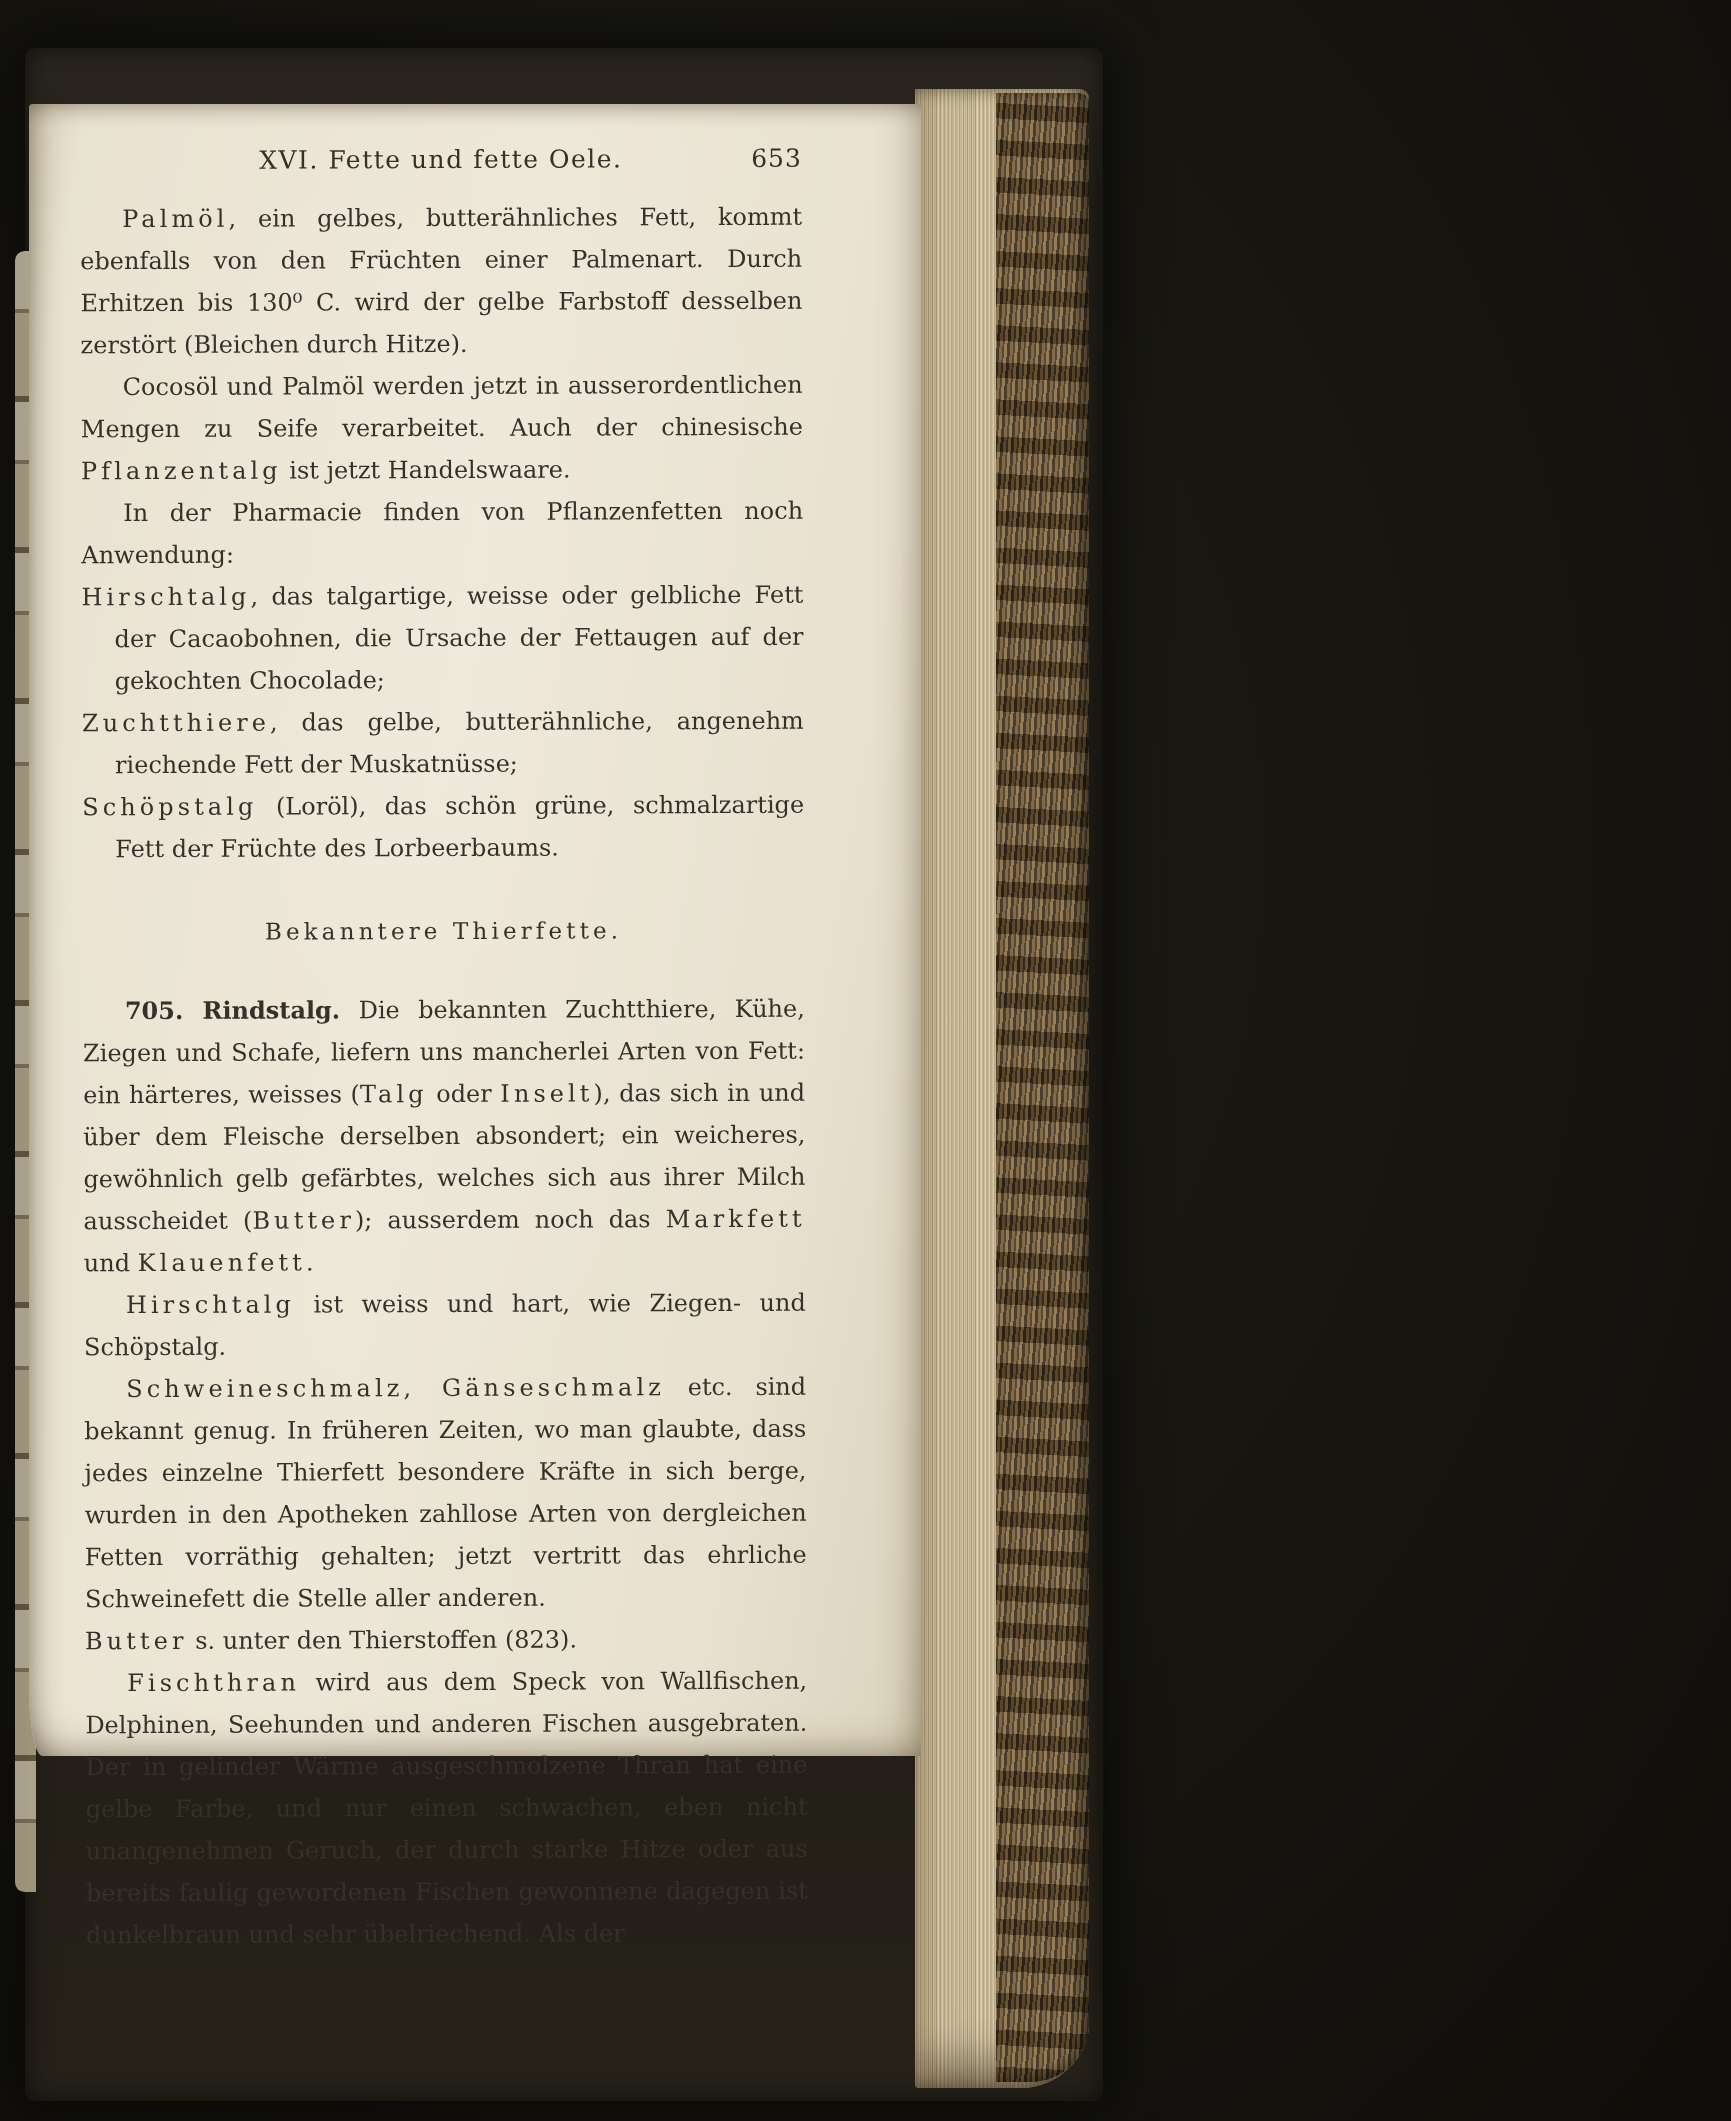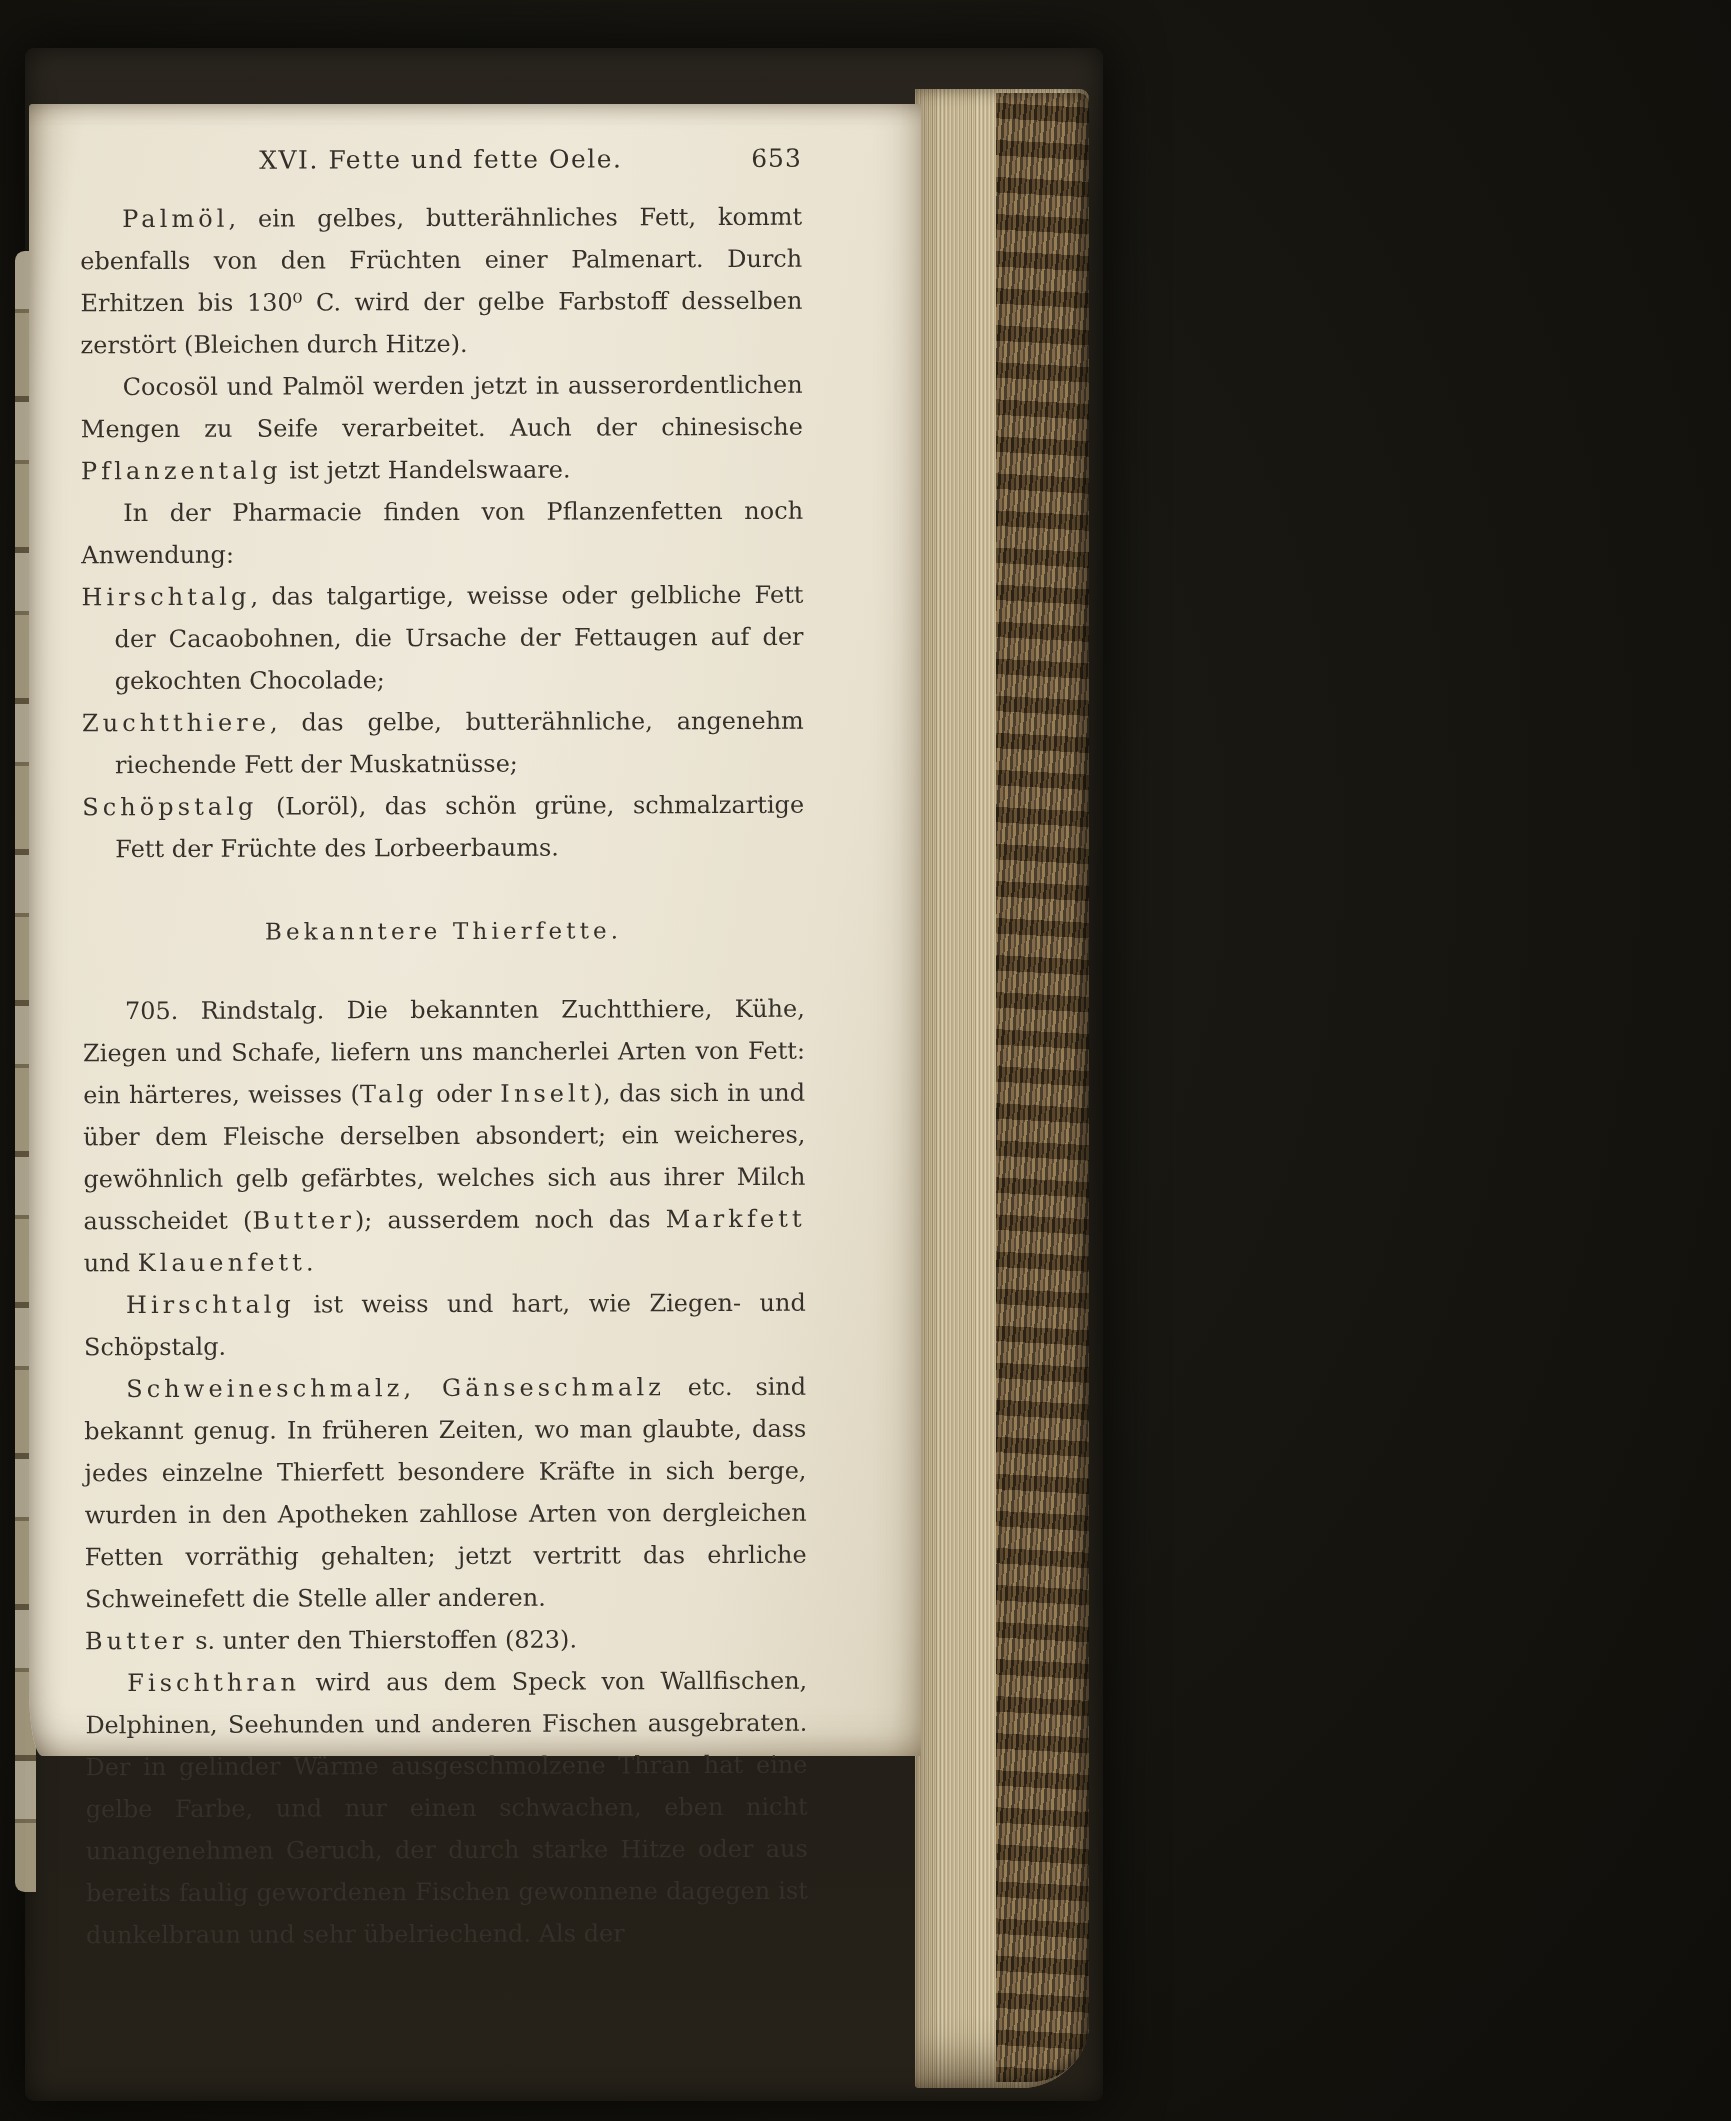--- a/index.html
+++ b/index.html
@@ -117,21 +117,21 @@
   .text-block p.noindent { text-indent: 0; }
   .text-block p.hang     { padding-left: 33px; text-indent: -33px; }
   .text-block p.heading {
     text-align: center;
     text-indent: 0;
     letter-spacing: 0.18em;
     font-size: 23px;
     margin: 41px 0 37px 0;
   }
   .emph { letter-spacing: 0.17em; }
-  .bold { font-weight: normal; }
+  .bold { font-weight: bold; }
 </style>
 </head>
 <body>
 
 <div class="scene">
   <div class="cover"></div>
   <div class="fore-edge"></div>
   <div class="marble"></div>
   <div class="stubs"></div>
 

